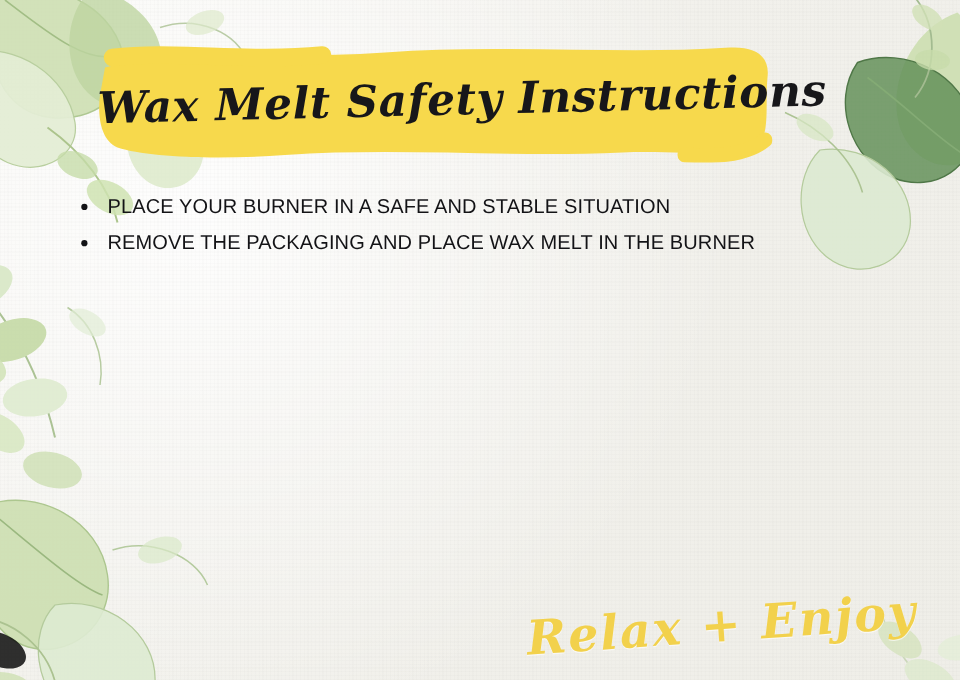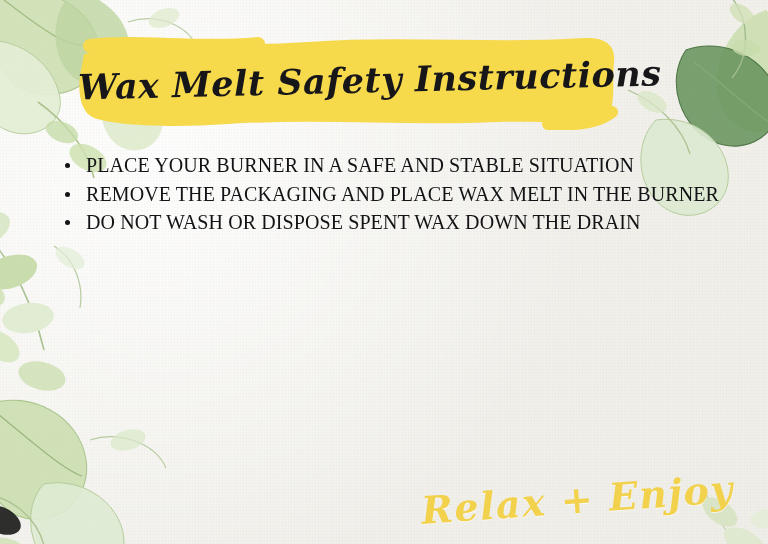--- a/index.html
+++ b/index.html
@@ -80,22 +80,22 @@
     left: 58px;
     width: 690px;
     margin: 0;
     padding: 0;
     list-style: none;
   }
   .instruction-item {
     position: relative;
     padding-left: 28px;
     margin-bottom: 1px;
-    font-family: Liberation Serif, serif;
-    font-size: 20px;
+    font-family: Liberation Sans, sans-serif;
+    font-size: 16px;
     line-height: 27.5px;
     letter-spacing: 0.1px;
     color: #131316;
     text-transform: uppercase;
     font-variant: small-caps;
   }
   .instruction-item::before {
     content: "";
     position: absolute;
     left: 7px;
@@ -212,20 +212,17 @@
     <div id="title-text">Wax Melt Safety Instructions</div>
   </div>
 
   <ul id="instructions">
     <li class="instruction-item">
         <span class="instruction-text">Place your burner in a safe and stable situation</span>
       </li>
     <li class="instruction-item">
         <span class="instruction-text">Remove the packaging and place wax melt in the burner</span>
       </li>
-    <li class="instruction-item">
-        <span class="instruction-text">Do not wash or dispose spent wax down the drain</span>
-      </li>
   </ul>
 
   <div id="relax-enjoy">Relax + Enjoy</div>
 
 </div>
 
 </body></html>

